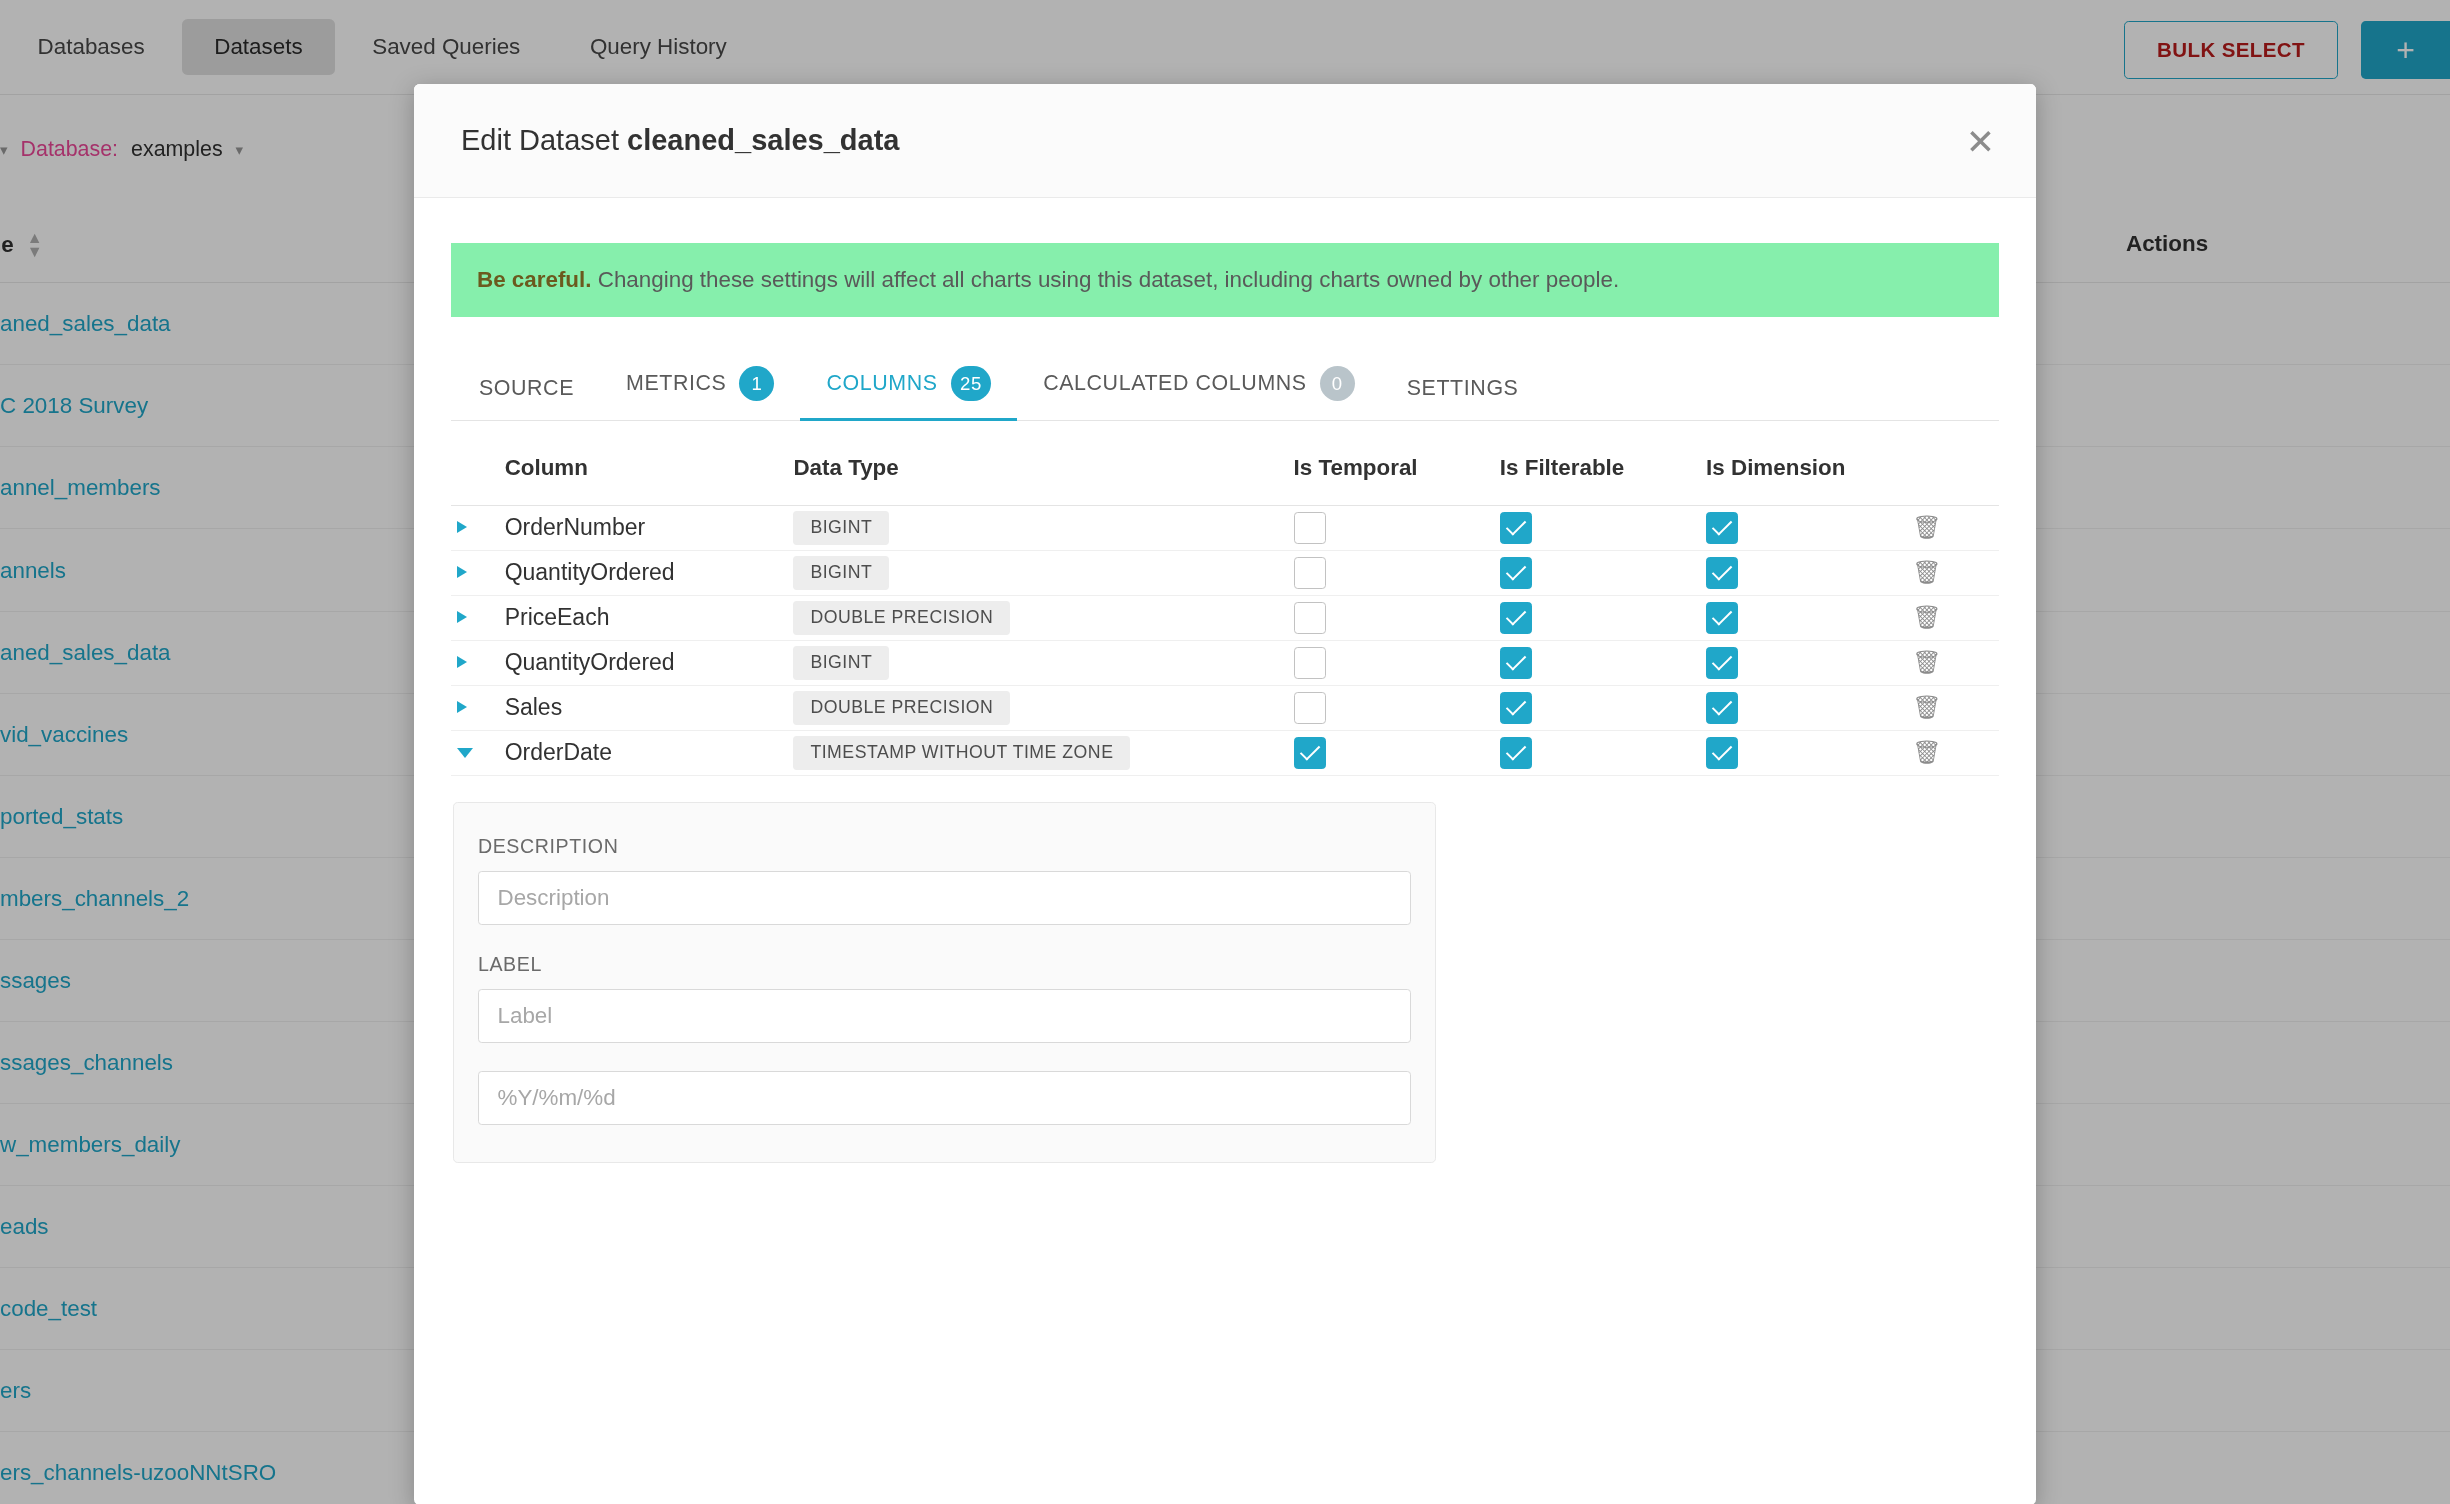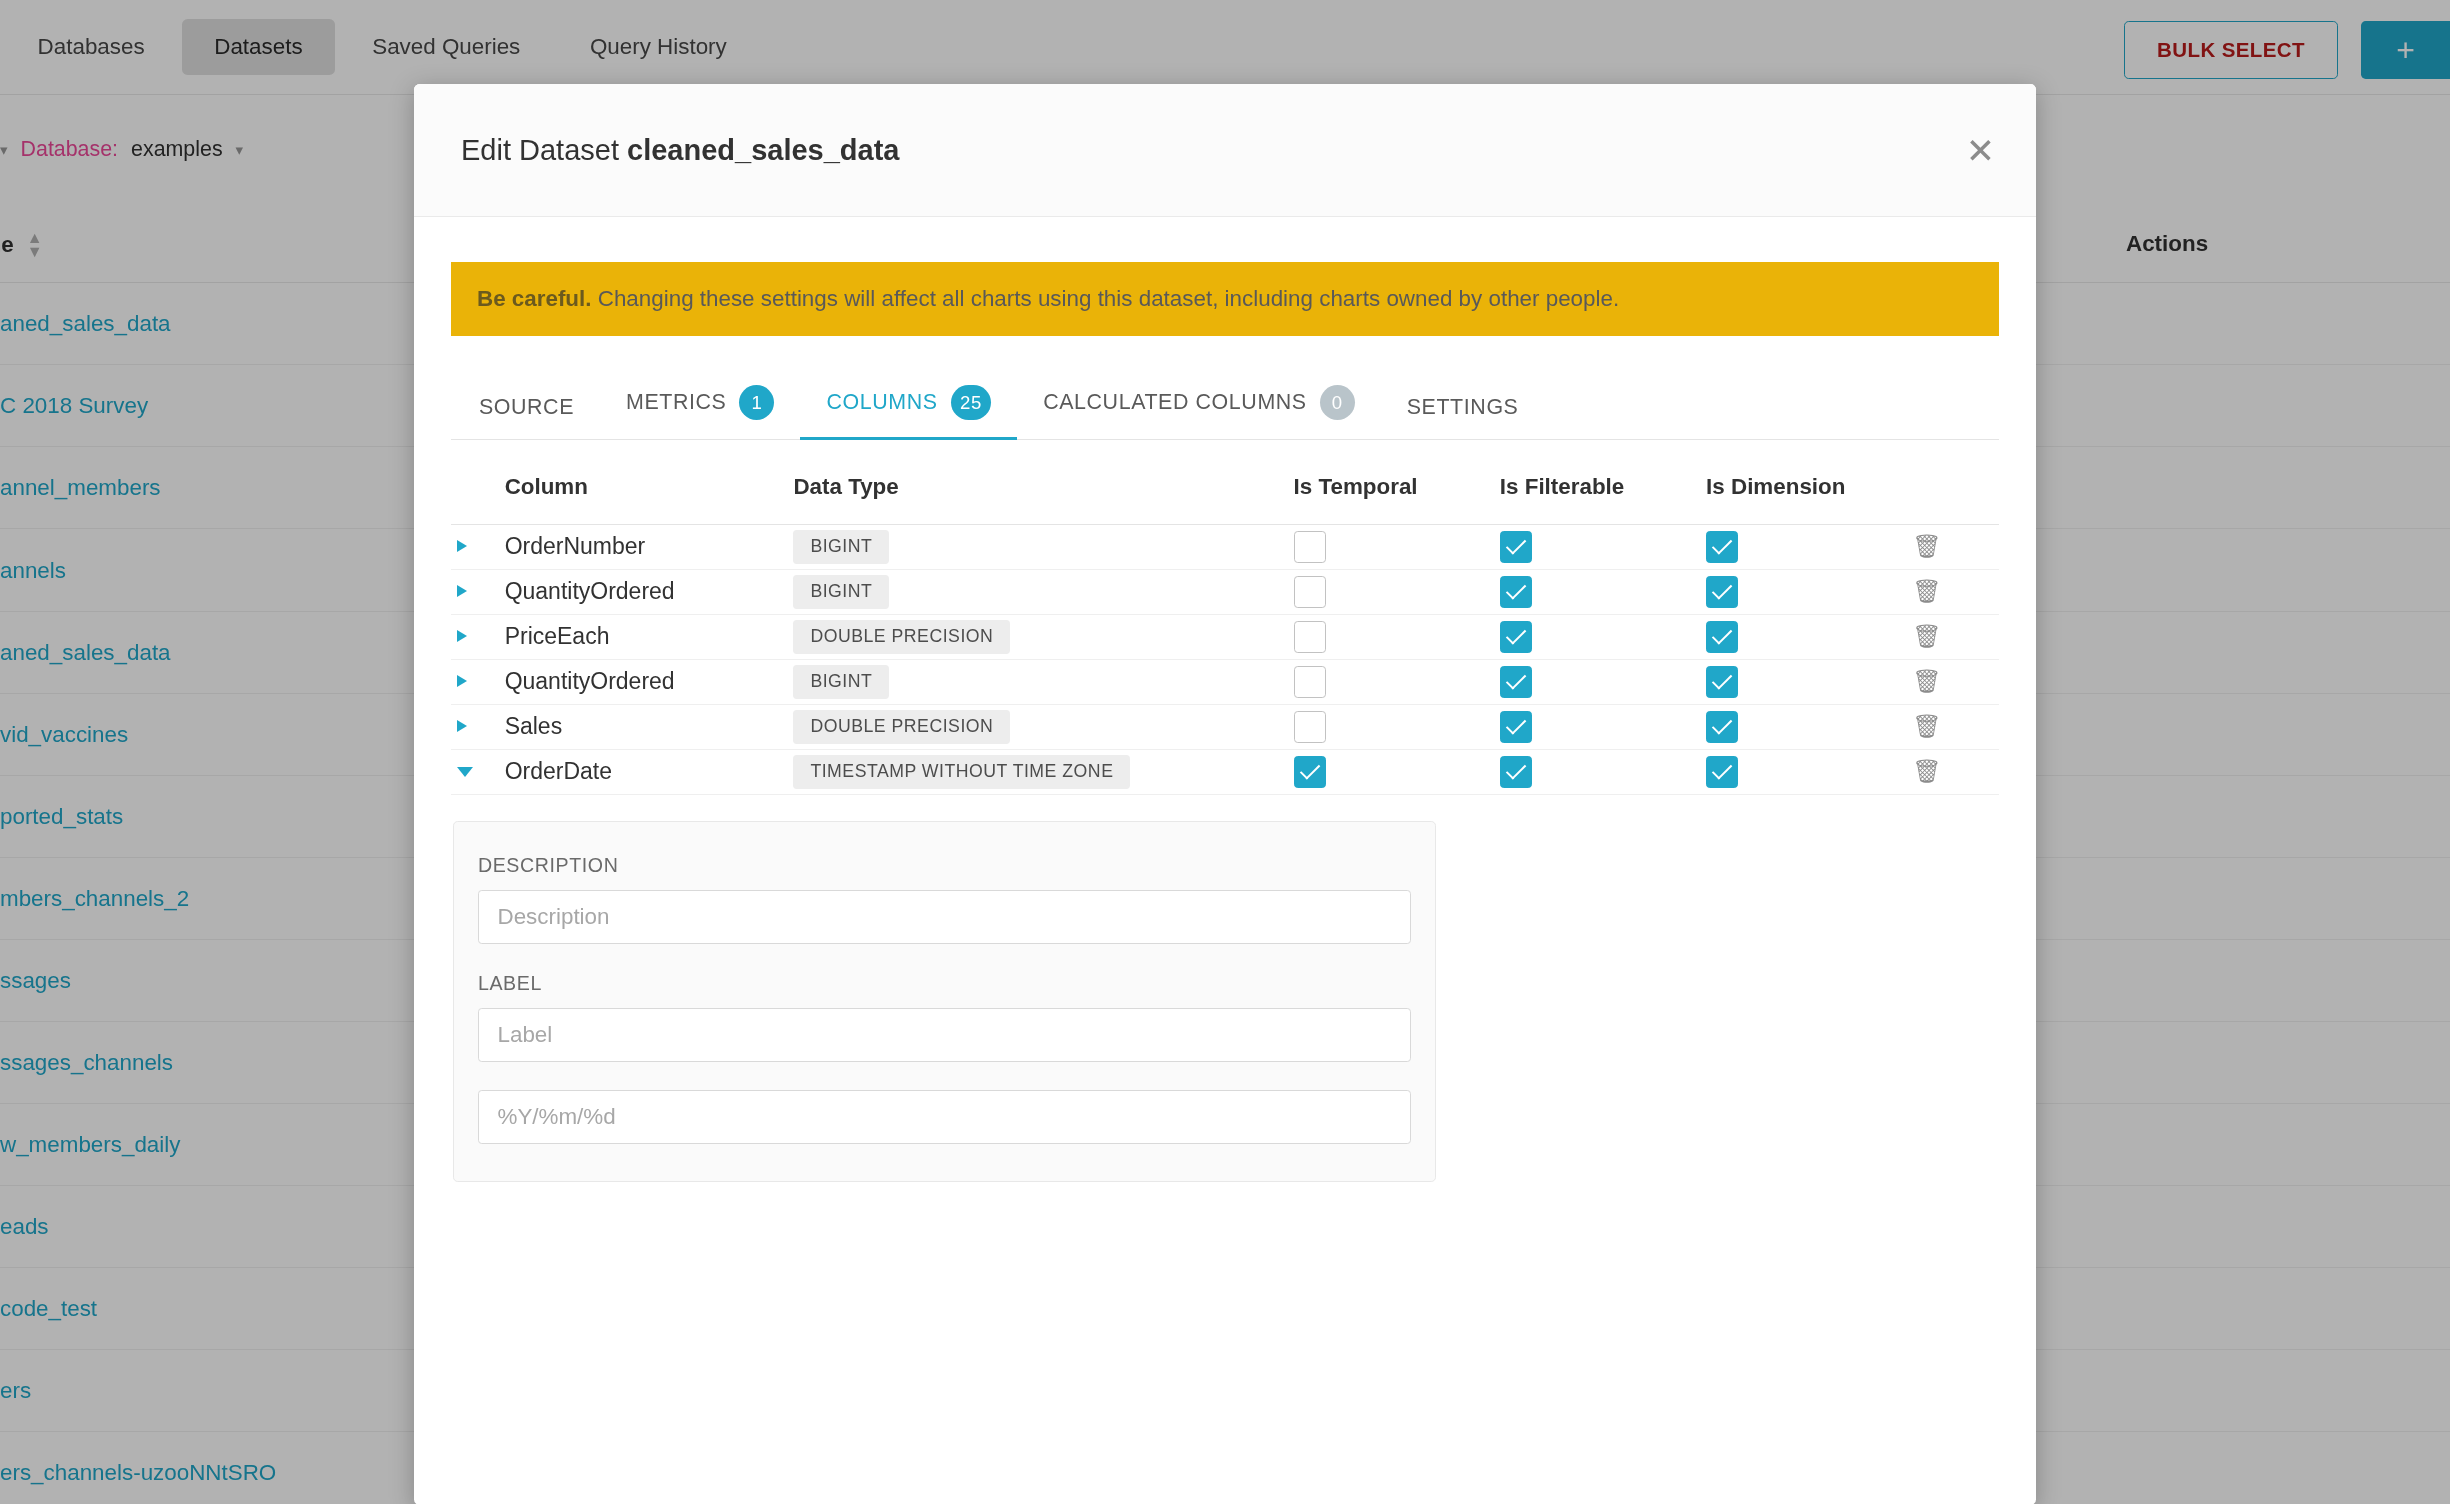--- a/index.html
+++ b/index.html
@@ -98,21 +98,21 @@
   #modal {
     position: absolute;
     left: 414px; top: 84px;
     width: 1622px; height: 1421px;
     background: #ffffff;
     border-radius: 5.6px;
     box-shadow: 0 5.6px 24px rgba(0,0,0,.25);
     overflow: hidden;
   }
   #modal-header {
-    height: 133px;
+    height: 114px;
     background: #fbfbfb;
     border-bottom: 0.9px solid #eaeaea;
     display: flex; align-items: center;
     padding: 0 47px;
     position: relative;
   }
   #modal-title {
     font-size: 29px; color: #323232;
   }
   #modal-title b { font-weight: bold; }
@@ -123,21 +123,21 @@
     cursor: pointer; line-height: 1;
   }
   #modal-body {
     padding: 0 37px;
     height: calc(100% - 103px);
     overflow: hidden;
   }
 
   #warning-banner {
     margin: 45px 0 0 0;
-    background: #eab308;
+    background: #86efac;
     padding: 24px 26px;
     font-size: 22.4px;
     color: #595959;
   }
   #warning-banner b { color: #6b5a1e; font-weight: bold; }
 
   #tabs {
     display: flex; align-items: flex-end; gap: 0;
     border-bottom: 0.9px solid #e4e4e4;
     margin-top: 32px;

